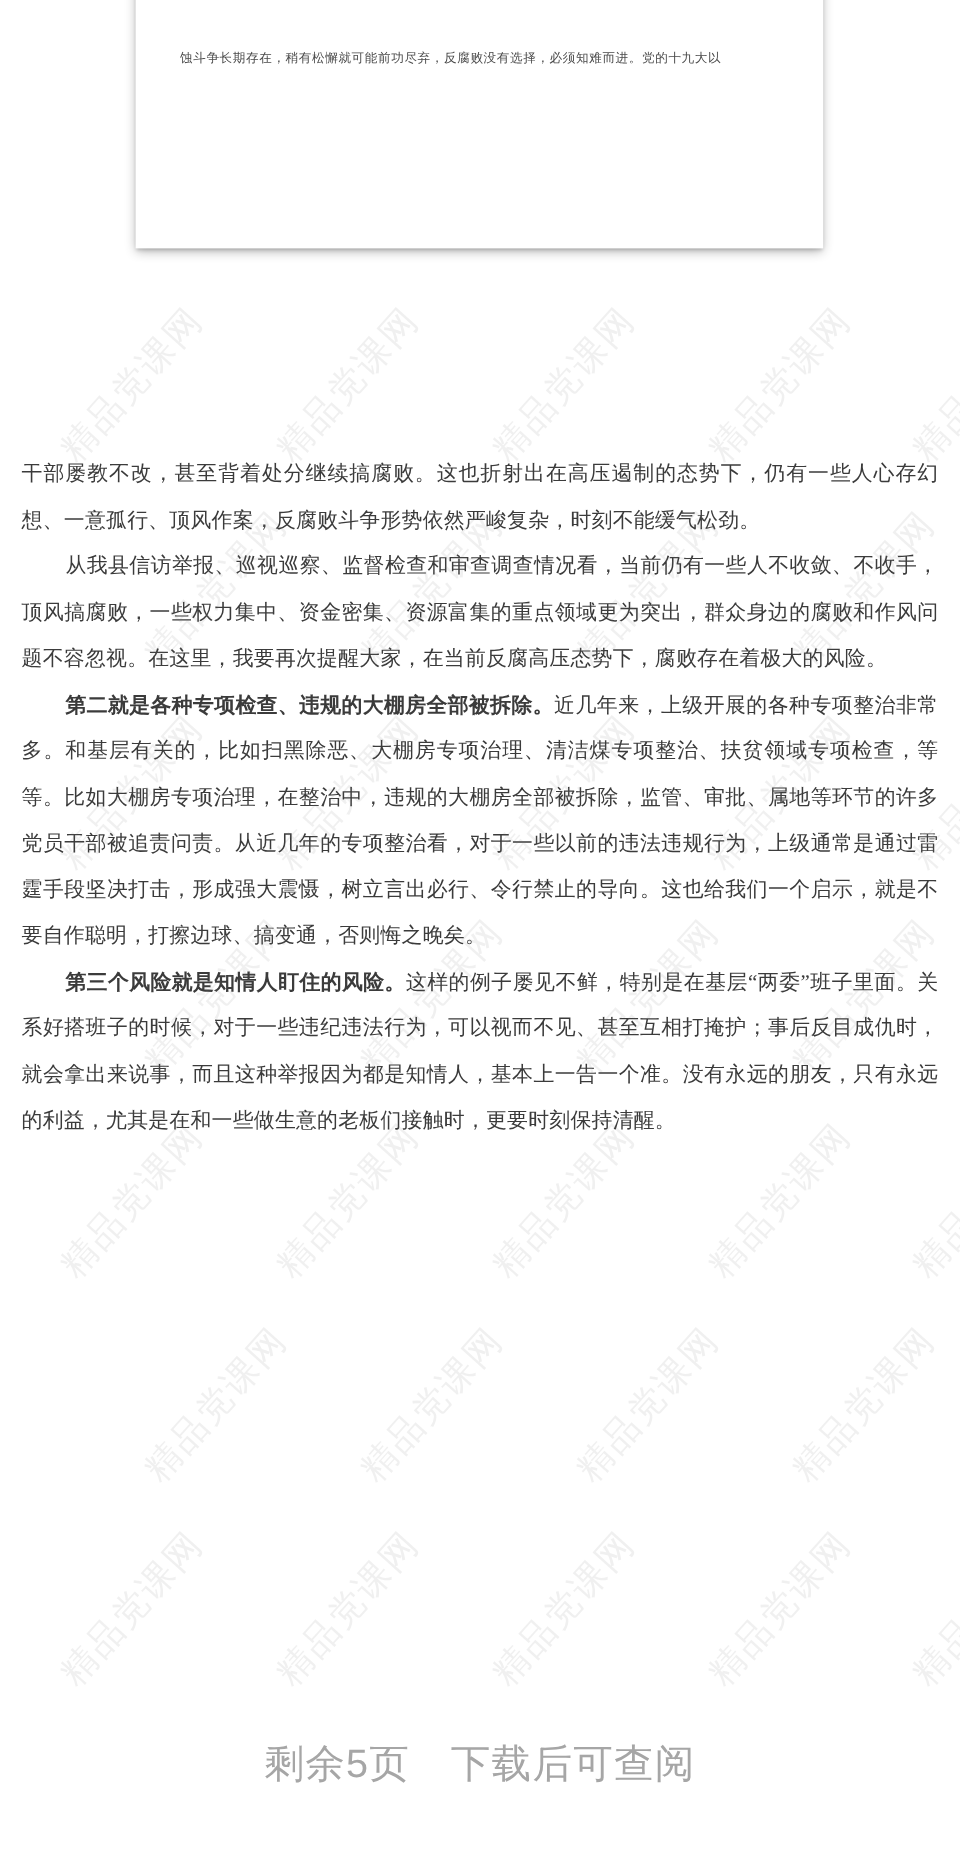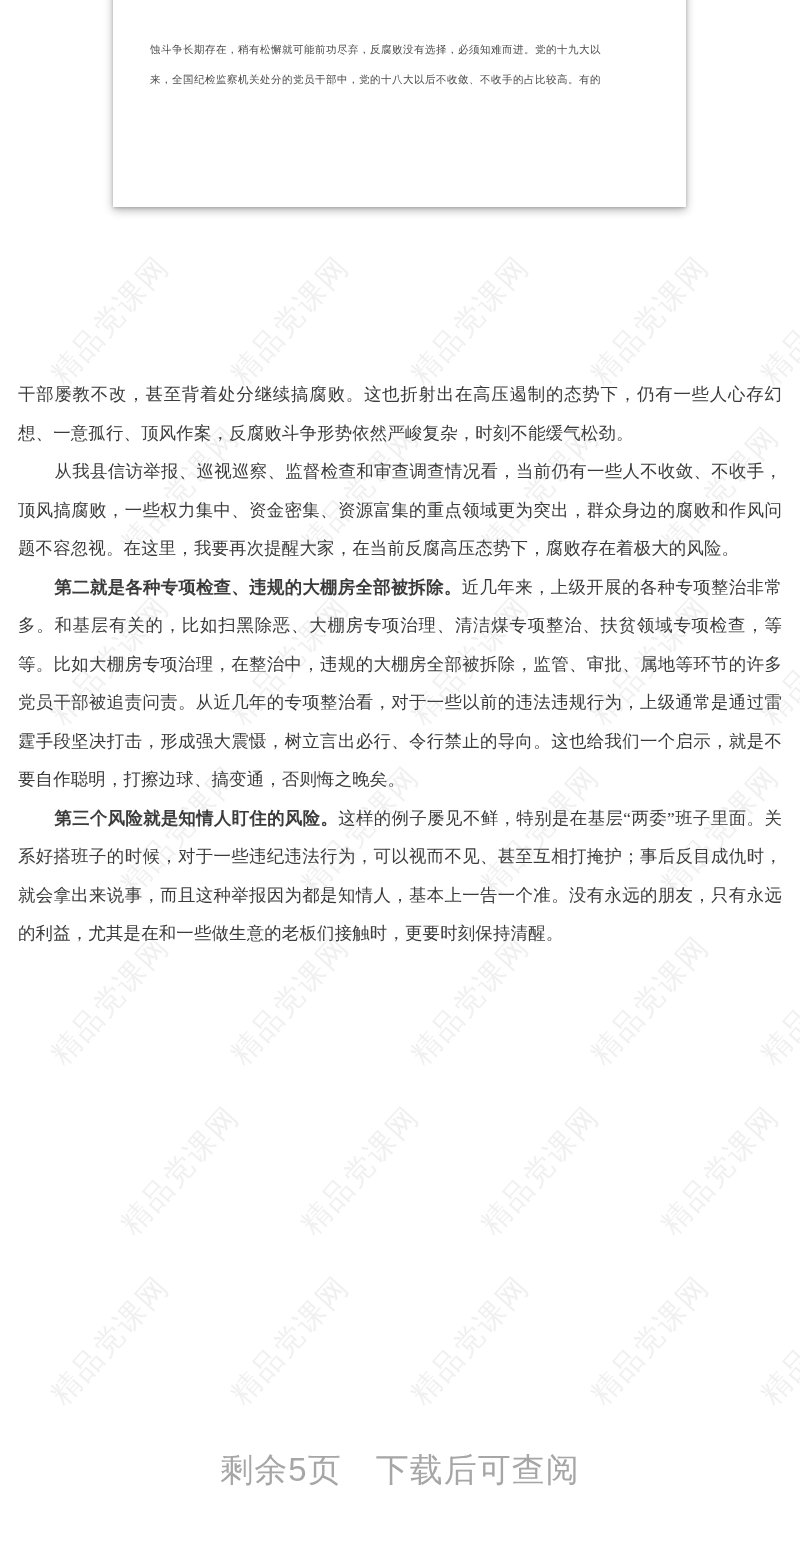--- a/index.html
+++ b/index.html
@@ -116,21 +116,20 @@
   }
   .footer-gap { display: inline-block; width: 26px; }
 </style>
 </head>
 <body>
 
 <div class="page-card-wrap">
   <div class="page-card">
     <div class="page-card-inner">
       <div class="card-line l1">蚀斗争长期存在，稍有松懈就可能前功尽弃，反腐败没有选择，必须知难而进。党的十九大以</div>
-      <div class="card-line l2">来，全国纪检监察机关处分的党员干部中，党的十八大以后不收敛、不收手的占比较高。有的</div>
     </div>
   </div>
 </div>
 
 <div class="doc-body">
 
   <p class="para">
     <span class="bold"></span><span>干部屡教不改，甚至背着处分继续搞腐败。这也折射出在高压遏制的态势下，仍有一些人心存幻想、一意孤行、顶风作案，反腐败斗争形势依然严峻复杂，时刻不能缓气松劲。</span>
   </p>
 

